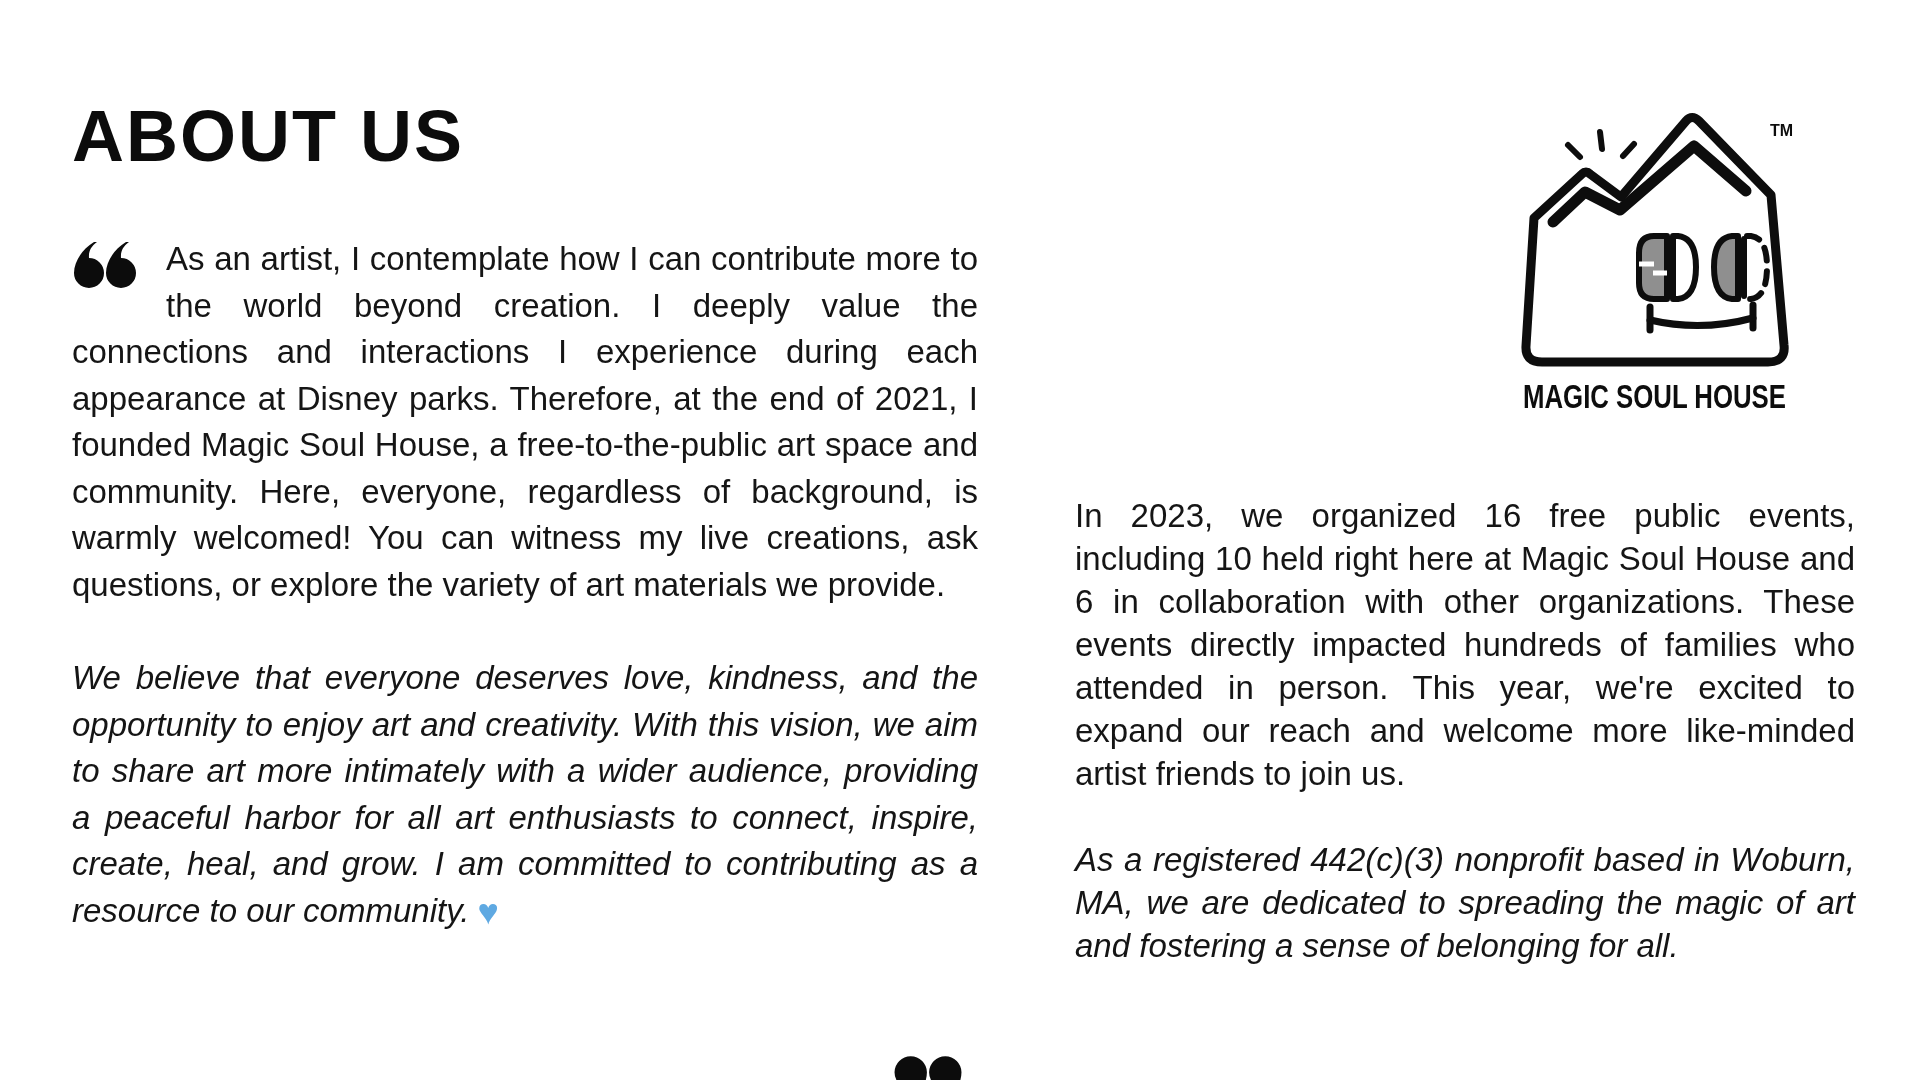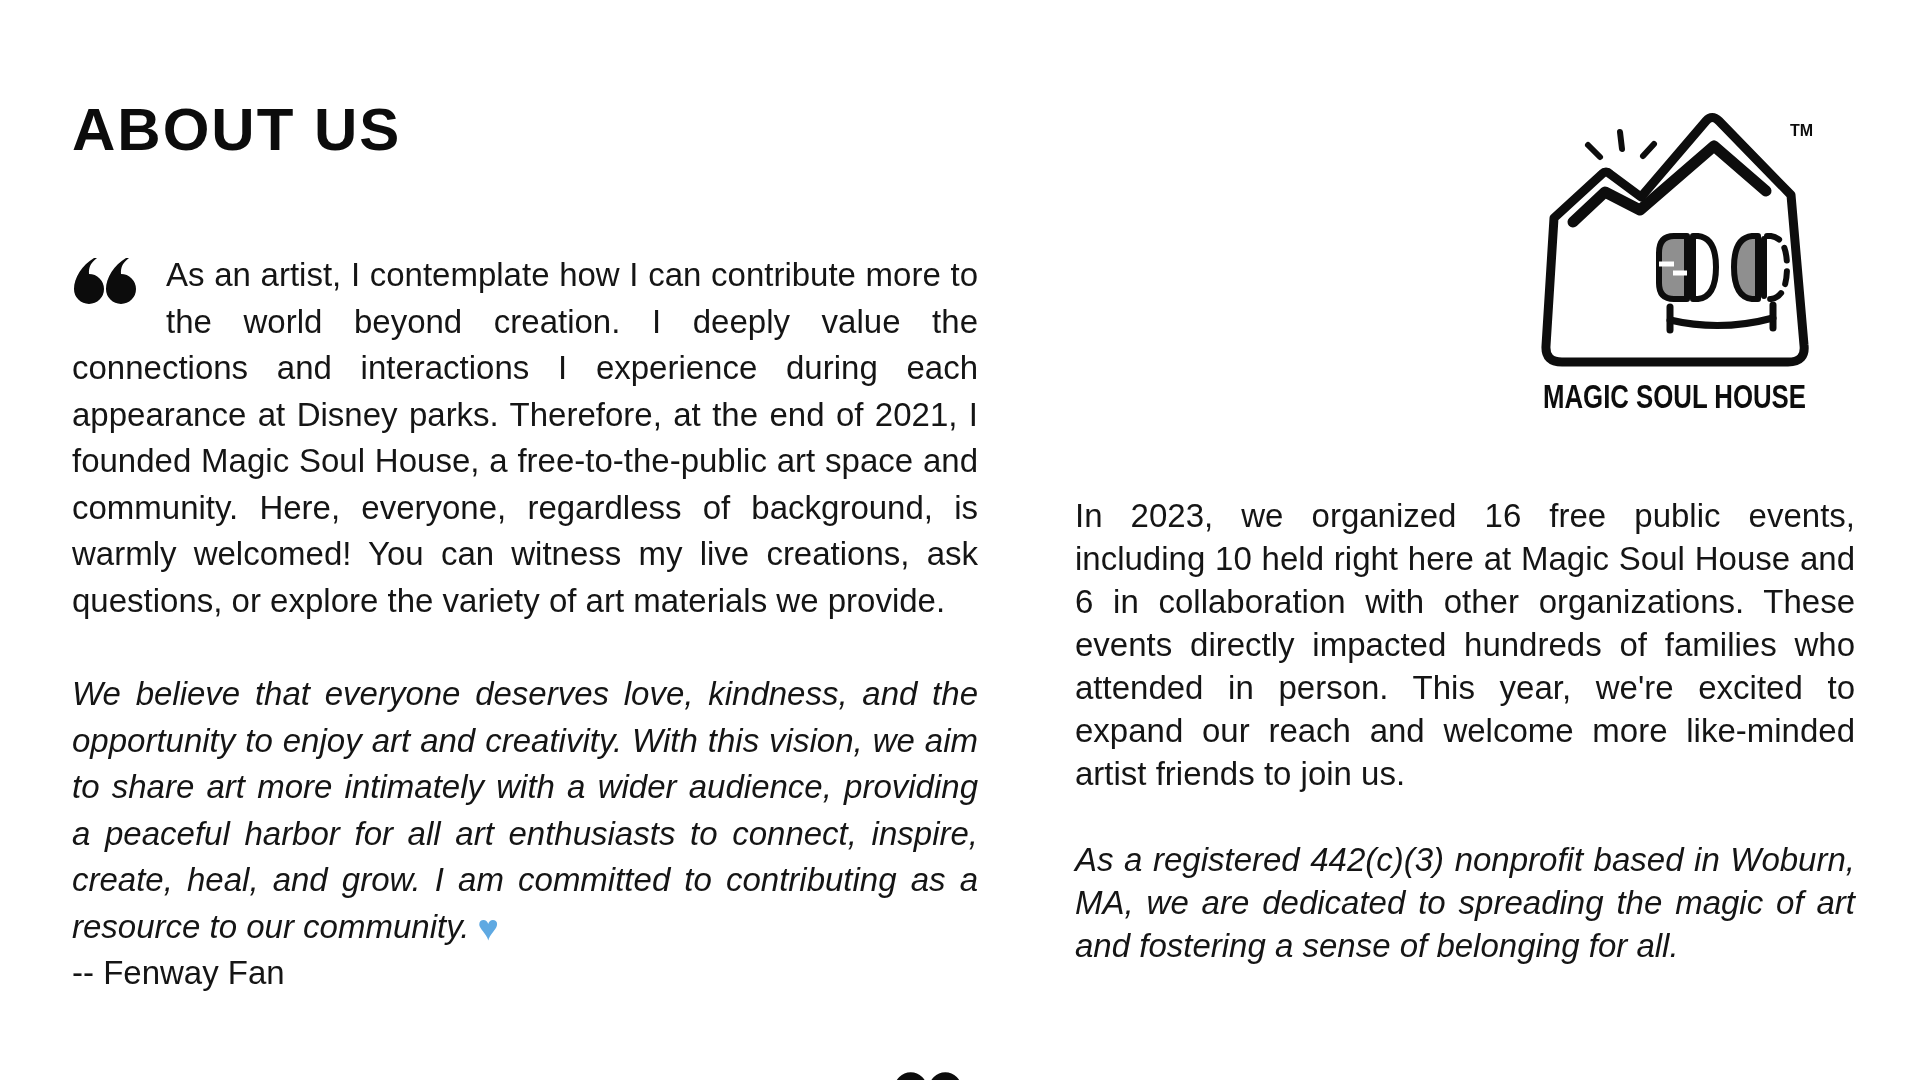--- a/index.html
+++ b/index.html
@@ -12,30 +12,30 @@
   }
 
   
   .left-col {
     position: absolute;
     left: 72px;
     top: 100px;
     width: 906px;
   }
   h1.page-title {
-    font-size: 60px;
+    font-size: 72px;
     font-weight: bold;
     letter-spacing: 2px;
     color: #0c0c0c;
     line-height: 1.0;
     margin-bottom: 0;
   }
   .quote-block {
     position: relative;
-    margin-top: 92px;
+    margin-top: 64px;
   }
   .open-quote {
     float: left;
     width: 66px;
     height: 50px;
     margin: 4px 28px 4px 0;
   }
   .body-par {
     font-size: 33px;
     line-height: 46.5px;
@@ -70,21 +70,21 @@
     left: 1075px;
     top: 0;
     width: 788px;
   }
   .right-col .body-par {
     line-height: 43px;
   }
   .right-par-1 { position: absolute; top: 494px; left: 0; right: 8px; }
   .logo-wrap {
     position: absolute;
-    left: 465px;   
+    left: 445px;   
     top: 100px;
     width: 300px;
     height: 320px;
   }
   .logo-wrap svg { display: block; width: 300px; height: 320px; }
 </style>
 </head>
 <body>
 
 <div class="left-col">
@@ -97,21 +97,20 @@
       <g class="quote-glyph">
         <path d="M44 4 C20 18 4 44 4 66 a30 30 0 1 0 30 -30 c-1 -14 4 -23 16 -32 Z"></path>
         <path d="M108 4 C84 18 68 44 68 66 a30 30 0 1 0 30 -30 c-1 -14 4 -23 16 -32 Z"></path>
       </g>
     </svg>
 
     <p class="body-par">As an artist, I contemplate how I can contribute more to the world beyond creation. I deeply value the connections and interactions I experience during each appearance at Disney parks. Therefore, at the end of 2021, I founded Magic Soul House, a free-to-the-public art space and community. Here, everyone, regardless of background, is warmly welcomed! You can witness my live creations, ask questions, or explore the variety of art materials we provide.</p>
 
     <p class="body-par par-gap"><span>We believe that everyone deserves love, kindness, and the opportunity to enjoy art and creativity. With this vision, we aim to share art more intimately with a wider audience, providing a peaceful harbor for all art enthusiasts to connect, inspire, create, heal, and grow. I am committed to contributing as a resource to our community.</span><span class="heart">♥</span></p>
 
-    <p class="attribution">-- Fenway Fan</p>
 
     <svg class="close-quote" viewBox="0 0 132 100" aria-hidden="true">
       <g class="quote-glyph" transform="rotate(180 66 50)">
         <path d="M44 4 C20 18 4 44 4 66 a30 30 0 1 0 30 -30 c-1 -14 4 -23 16 -32 Z"></path>
         <path d="M108 4 C84 18 68 44 68 66 a30 30 0 1 0 30 -30 c-1 -14 4 -23 16 -32 Z"></path>
       </g>
     </svg>
 
   </div>
 </div>

